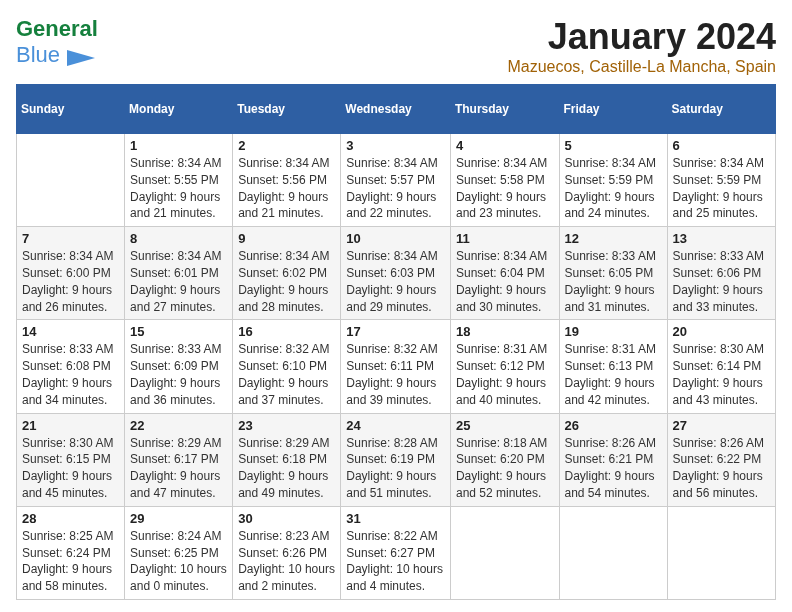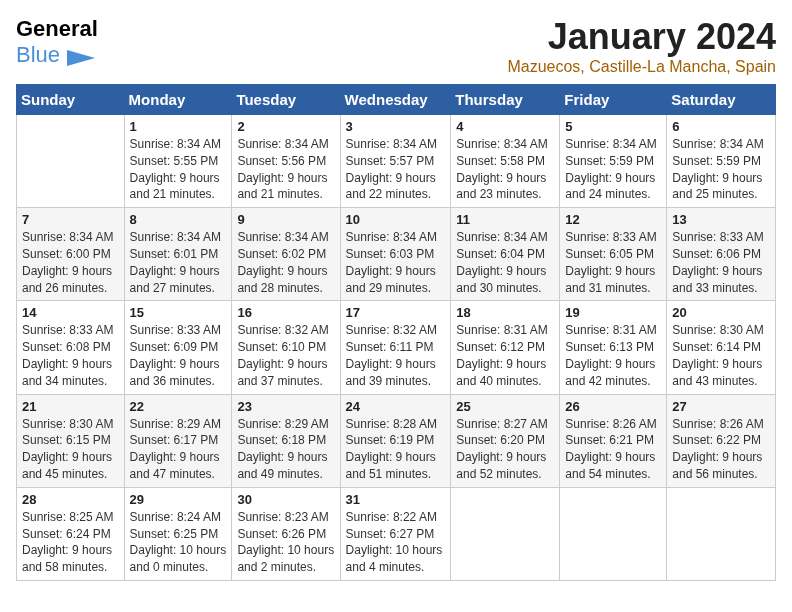--- a/index.html
+++ b/index.html
@@ -35,23 +35,23 @@
       color: #a16207;
     }
     table {
       width: 100%;
       border-collapse: collapse;
       font-size: 11px;
     }
     thead tr th {
       background-color: #2e5fa3;
       color: #fff;
-      padding: 6px 4px;
+      padding: 17px 4px;
       text-align: left;
-      font-size: 15px;
+      font-size: 12px;
       font-weight: bold;
       border: 1px solid #2e5fa3;
     }
     tbody tr td {
       border: 1px solid #ccc;
       vertical-align: top;
       padding: 4px 5px;
       width: 113px;
       min-height: 80px;
       background: #fff;
@@ -77,21 +77,21 @@
       display: flex;
       align-items: center;
       gap: 0;
     }
     .logo-blue {
       color: #4a90d9;
       font-size: 22px;
       font-weight: normal;
     }
     .logo-general {
-      color: #000000;
+      color: #15803d;
       font-size: 22px;
       font-weight: bold;
     }
   </style>
 </head>
 <body>
 
 <div class="header-section">
   <div class="logo">
     <div class="logo-container">
@@ -294,21 +294,21 @@
         </td>
         <td>
           <div class="day-number">24</div>
           <div class="day-info" style="white-space: pre-line;">Sunrise: 8:28 AM
 Sunset: 6:19 PM
 Daylight: 9 hours
 and 51 minutes.</div>
         </td>
         <td>
           <div class="day-number">25</div>
-          <div class="day-info" style="white-space: pre-line;">Sunrise: 8:27 AM
+          <div class="day-info" style="white-space: pre-line;">Sunrise: 8:18 AM
 Sunset: 6:20 PM
 Daylight: 9 hours
 and 52 minutes.</div>
         </td>
         <td>
           <div class="day-number">26</div>
           <div class="day-info" style="white-space: pre-line;">Sunrise: 8:26 AM
 Sunset: 6:21 PM
 Daylight: 9 hours
 and 54 minutes.</div>

